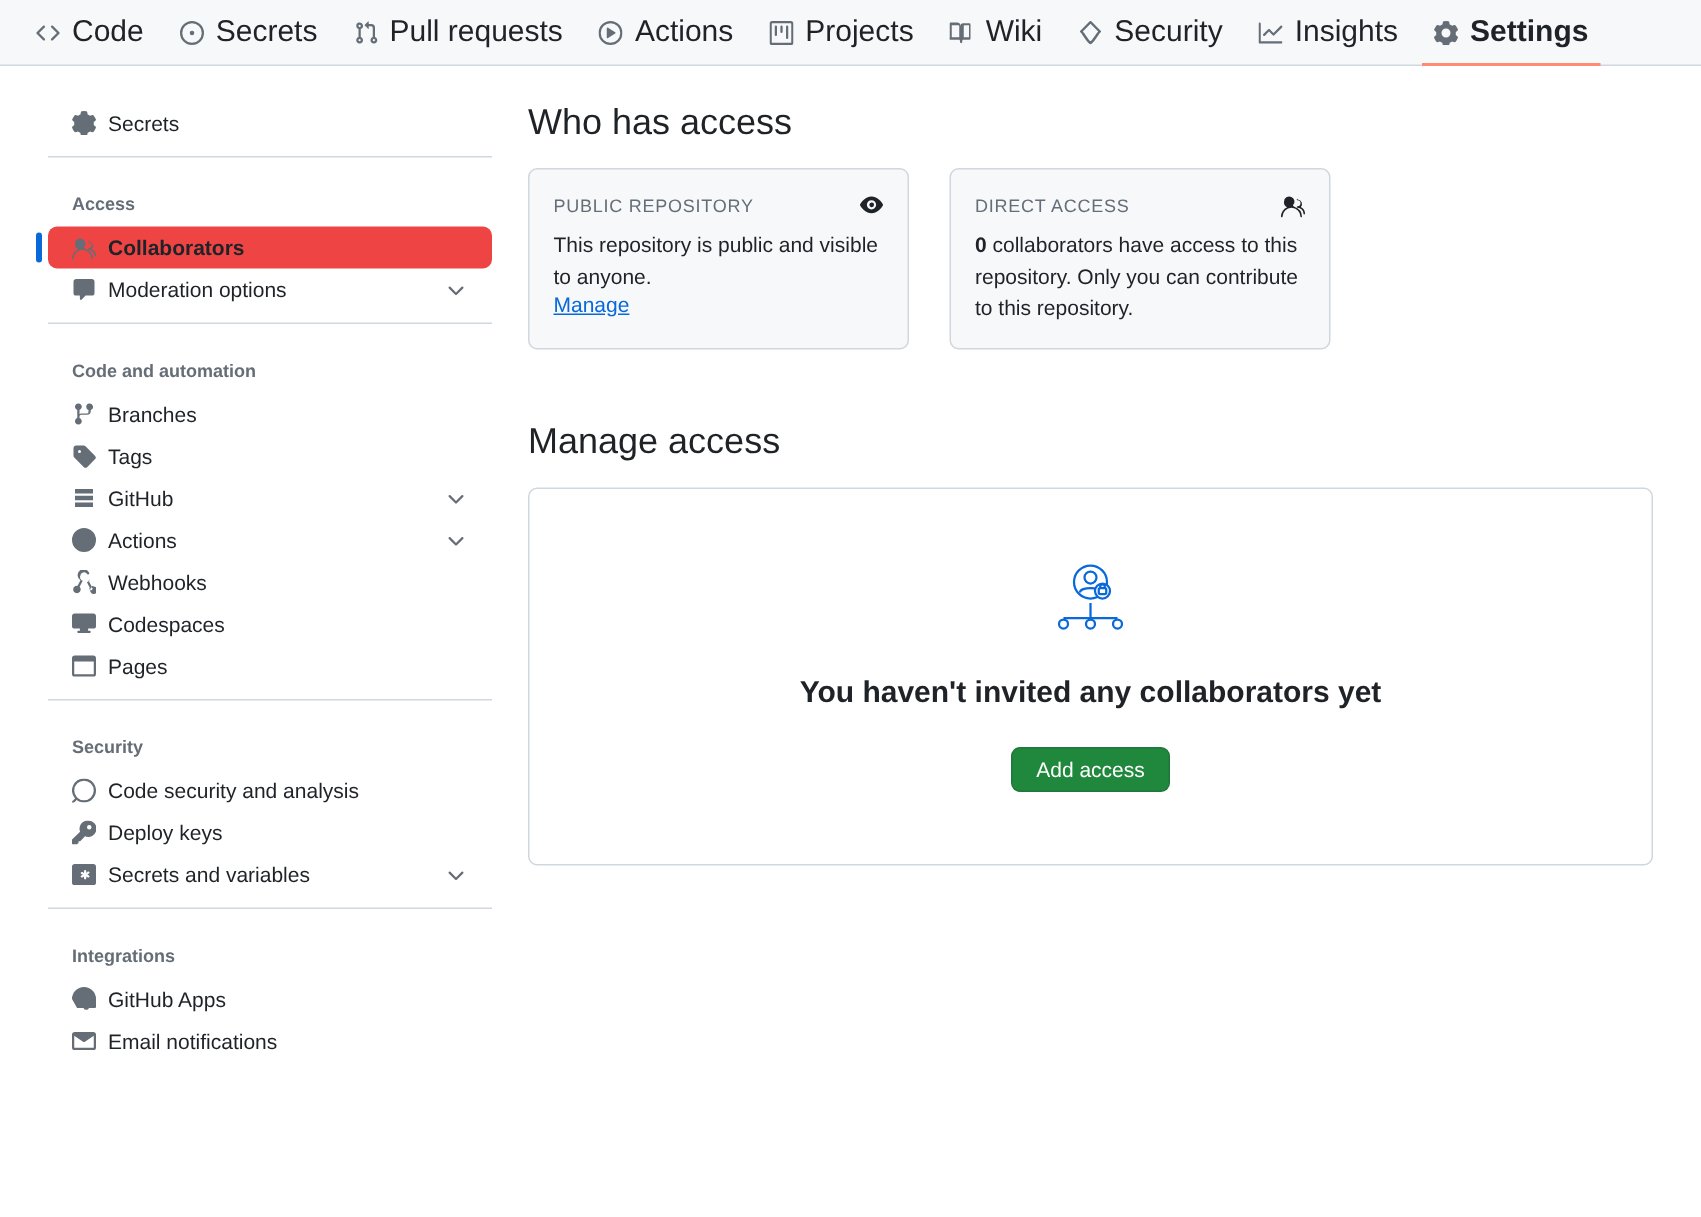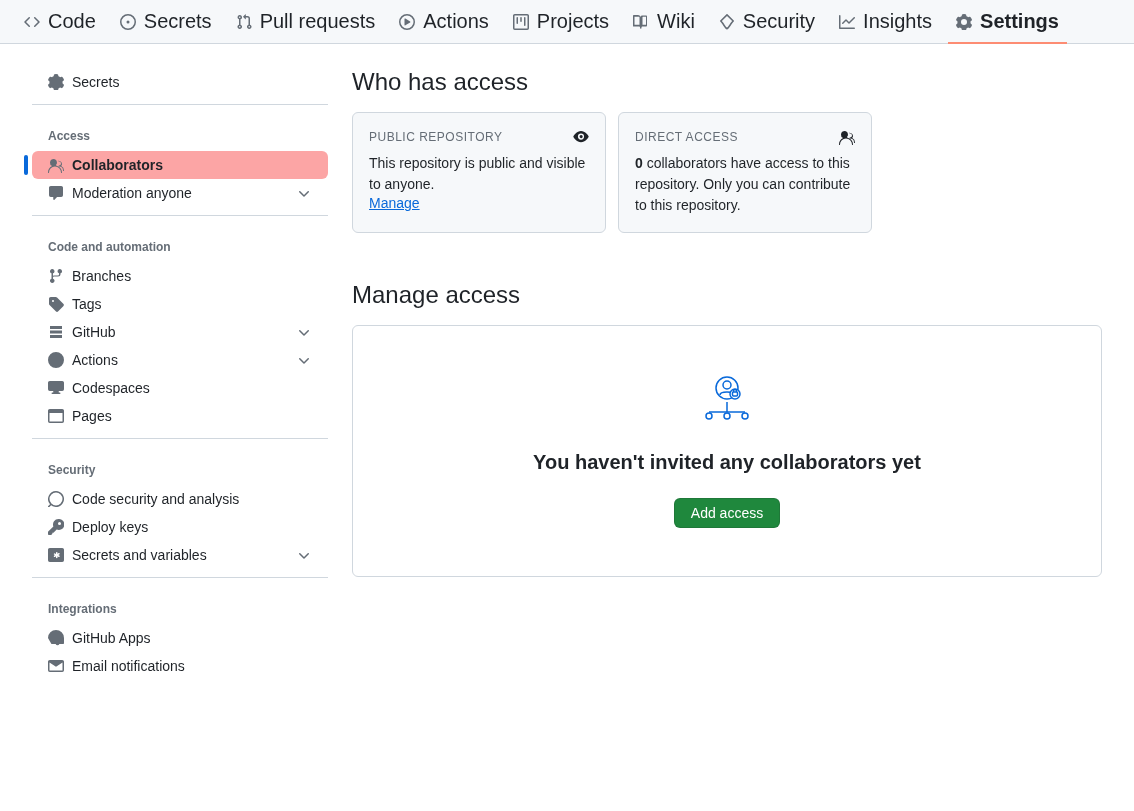--- a/index.html
+++ b/index.html
@@ -7,26 +7,26 @@
 .topnav{display:flex;align-items:center;gap:8px;padding:0 16px;height:44px;border-bottom:1px solid #d0d7de;background:#f6f8fa}
 .topnav a{display:inline-flex;align-items:center;gap:8px;padding:0 8px;height:44px;color:#1f2328;text-decoration:none;font-size:20px;position:relative}
 .topnav a.active{font-weight:600}
 .topnav a.active::after{content:"";position:absolute;bottom:0;left:0;right:0;height:2px;background:#fd8c73}
 .layout{display:flex;padding:24px 32px;gap:24px}
 .sidebar{width:296px;flex-shrink:0}
 .side-group{margin-bottom:16px;border-bottom:1px solid #d0d7de;padding-bottom:8px}
 .side-group:last-child{border-bottom:none}
 .side-heading{font-size:12px;font-weight:600;color:#656d76;padding:8px 16px}
 .side-item{display:flex;align-items:center;gap:8px;padding:6px 16px;border-radius:6px;color:#1f2328;text-decoration:none;cursor:pointer;position:relative}
-.side-item.active{background:#fca5a5;font-weight:600}
+.side-item.active{background:#ef4444;font-weight:600}
 .side-item.active::before{content:"";position:absolute;left:-8px;top:4px;bottom:4px;width:4px;background:#0969da;border-radius:2px}
 .side-item .chev{margin-left:auto}
 .main{flex:1}
 h2{font-size:24px;font-weight:400;margin-bottom:16px}
-.cards{display:flex;gap:12px;margin-bottom:48px}
+.cards{display:flex;gap:27px;margin-bottom:48px}
 .card{flex:0 0 254px;background:#f6f8fa;border:1px solid #d0d7de;border-radius:6px;padding:16px}
 .card-hd{display:flex;align-items:center;margin-bottom:8px}
 .card-hd .label{font-size:12px;font-weight:400;letter-spacing:0.5px;color:#656d76}
 .card-hd .ico{margin-left:auto}
 .card p{font-size:14px;color:#1f2328;line-height:1.5}
 .card a{color:#0969da;text-decoration:underline;display:inline-block}
 .panel{border:1px solid #d0d7de;border-radius:6px;padding:48px;text-align:center}
 .panel h3{font-size:20px;font-weight:600;margin:24px 0}
 .btn-primary{display:inline-block;background:#1f883d;color:#fff;border:1px solid rgba(31,35,40,0.15);border-radius:6px;padding:6px 16px;font-size:14px;font-weight:500;cursor:pointer}
 svg{display:block}
@@ -110,21 +110,21 @@
 <a class="side-item active">
           <svg class="ico16" viewBox="0 0 16 16">
             <path d="M2 5.5a3.5 3.5 0 1 1 5.9 2.56l.35.35c.26.26.52.52.96.63A7 7 0 0 1 14 15.5a.5.5 0 0 1-1 0 6 6 0 0 0-12 0 .5.5 0 0 1-1 0c0-2.83 1.67-5.27 4.08-6.4A3.5 3.5 0 0 1 2 5.5M11 4a3.001 3.001 0 0 1 2.22 5.02A5 5 0 0 1 16 13.5a.5.5 0 1 1-1 0 4 4 0 0 0-4-4 .5.5 0 0 1 0-1 2 2 0 1 0 0-4 .5.5 0 0 1 0-1Z"></path>
           </svg>
           <span>Collaborators</span>
         </a>
 <a class="side-item">
           <svg class="ico16" viewBox="0 0 16 16">
             <path d="M1 2.75C1 1.78 1.78 1 2.75 1h10.5c.97 0 1.75.78 1.75 1.75v7.5A1.75 1.75 0 0 1 13.25 12H9.06l-2.57 2.71A.75.75 0 0 1 5.25 14v-2H2.75A1.75 1.75 0 0 1 1 10.25Z"></path>
           </svg>
-          <span>Moderation anyone</span>
+          <span>Moderation options</span>
           <svg class="ico16 chev" viewBox="0 0 16 16">
             <path d="M12.78 6.22a.75.75 0 0 1 0 1.06l-4.25 4.25a.75.75 0 0 1-1.06 0L3.22 7.28a.75.75 0 0 1 1.06-1.06L8 9.94l3.72-3.72a.75.75 0 0 1 1.06 0"></path>
           </svg>
         </a>
 </div>
 
 <div class="side-group">
 <div class="side-heading">Code and automation</div>
 <a class="side-item">
           <svg class="ico16" viewBox="0 0 16 16">
@@ -148,20 +148,26 @@
           </svg>
         </a>
 <a class="side-item">
           <svg class="ico16" viewBox="0 0 16 16">
             <path d="M8 0a8 8 0 1 1 0 16A8 8 0 0 1 8 0M6.38 4.58l4.74 2.97a.5.5 0 0 1 0 .85l-4.74 2.97A.5.5 0 0 1 5.5 11V5a.5.5 0 0 1 .88-.42"></path>
           </svg>
           <span>Actions</span>
           <svg class="ico16 chev" viewBox="0 0 16 16">
             <path d="M12.78 6.22a.75.75 0 0 1 0 1.06l-4.25 4.25a.75.75 0 0 1-1.06 0L3.22 7.28a.75.75 0 0 1 1.06-1.06L8 9.94l3.72-3.72a.75.75 0 0 1 1.06 0"></path>
           </svg>
+        </a>
+<a class="side-item">
+          <svg class="ico16" viewBox="0 0 16 16">
+            <path d="M5.5 4a2.5 2.5 0 0 1 4.6-1.36.75.75 0 1 0 1.26-.82A4 4 0 1 0 5.63 6.9L3.75 10.5a2.5 2.5 0 1 0 1.32.7l2.1-4A2.5 2.5 0 0 1 5.5 4m6.44 2.5a.75.75 0 0 0-.66 1.08l1.97 3.78A2.5 2.5 0 1 0 14.5 11a.75.75 0 0 0-1.34.67 1 1 0 1 1-1.3.24L9.97 8.2A4 4 0 0 0 11.94 6.5"></path>
+          </svg>
+          <span>Webhooks</span>
         </a>
 <a class="side-item">
           <svg class="ico16" viewBox="0 0 16 16">
             <path d="M0 2.75C0 1.78.78 1 1.75 1h12.5c.97 0 1.75.78 1.75 1.75v6.5A1.75 1.75 0 0 1 14.25 11h-3.5v1.5h1a.75.75 0 0 1 0 1.5h-7.5a.75.75 0 0 1 0-1.5h1V11h-3.5A1.75 1.75 0 0 1 0 9.25Z"></path>
           </svg>
           <span>Codespaces</span>
         </a>
 <a class="side-item">
           <svg class="ico16" viewBox="0 0 16 16">
             <path d="M0 2.75C0 1.78.78 1 1.75 1h12.5c.97 0 1.75.78 1.75 1.75v10.5A1.75 1.75 0 0 1 14.25 15H1.75A1.75 1.75 0 0 1 0 13.25ZM14.5 5h-13v8.25c0 .14.11.25.25.25h12.5a.25.25 0 0 0 .25-.25Z"></path>

